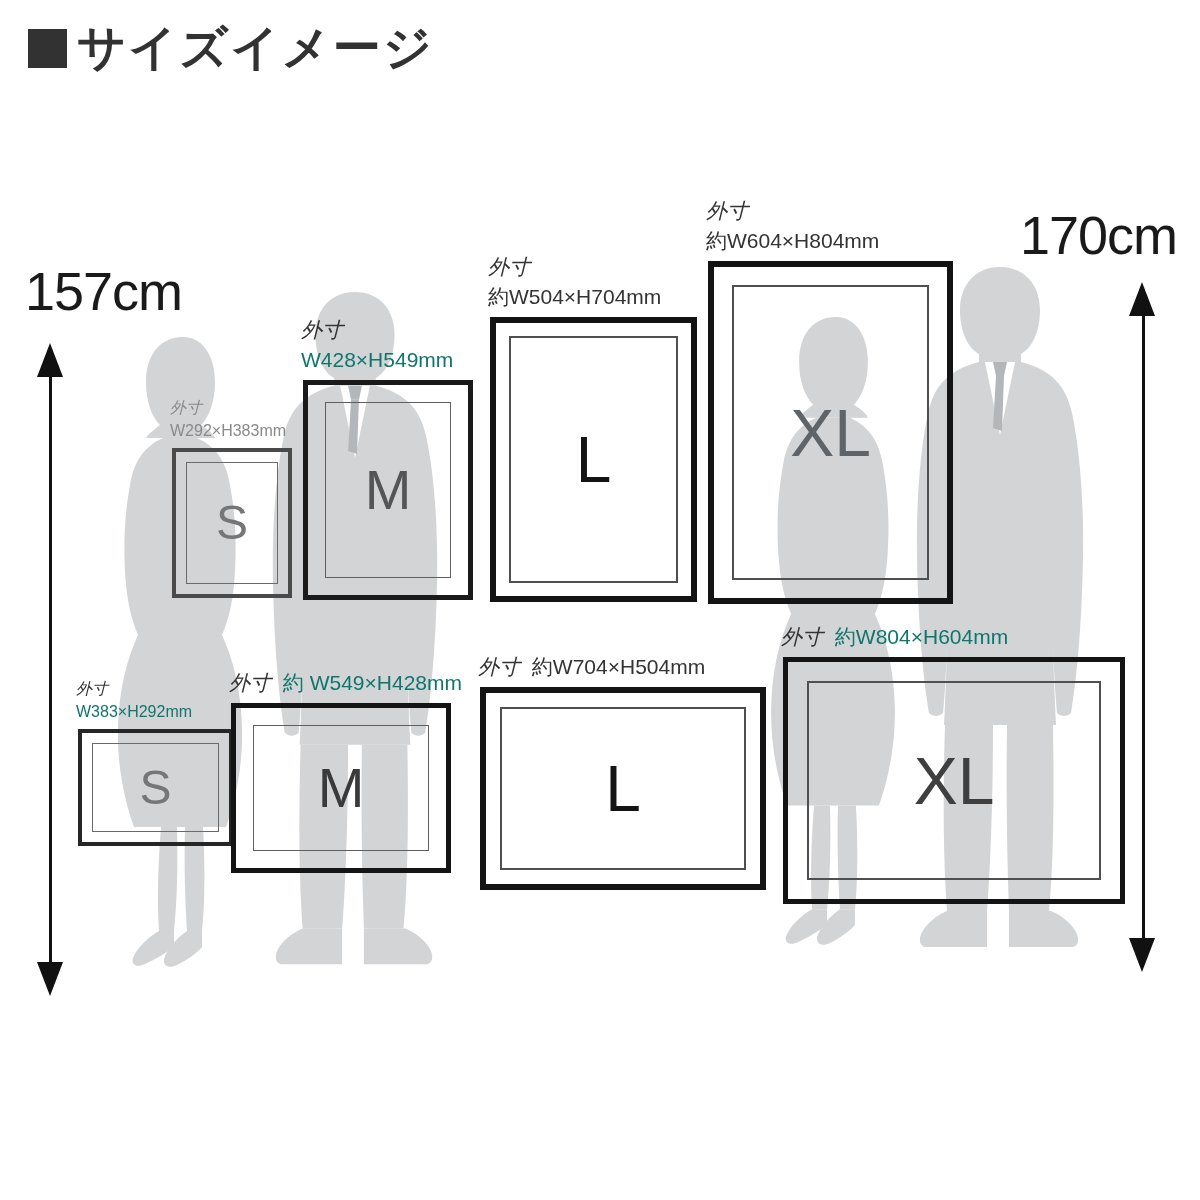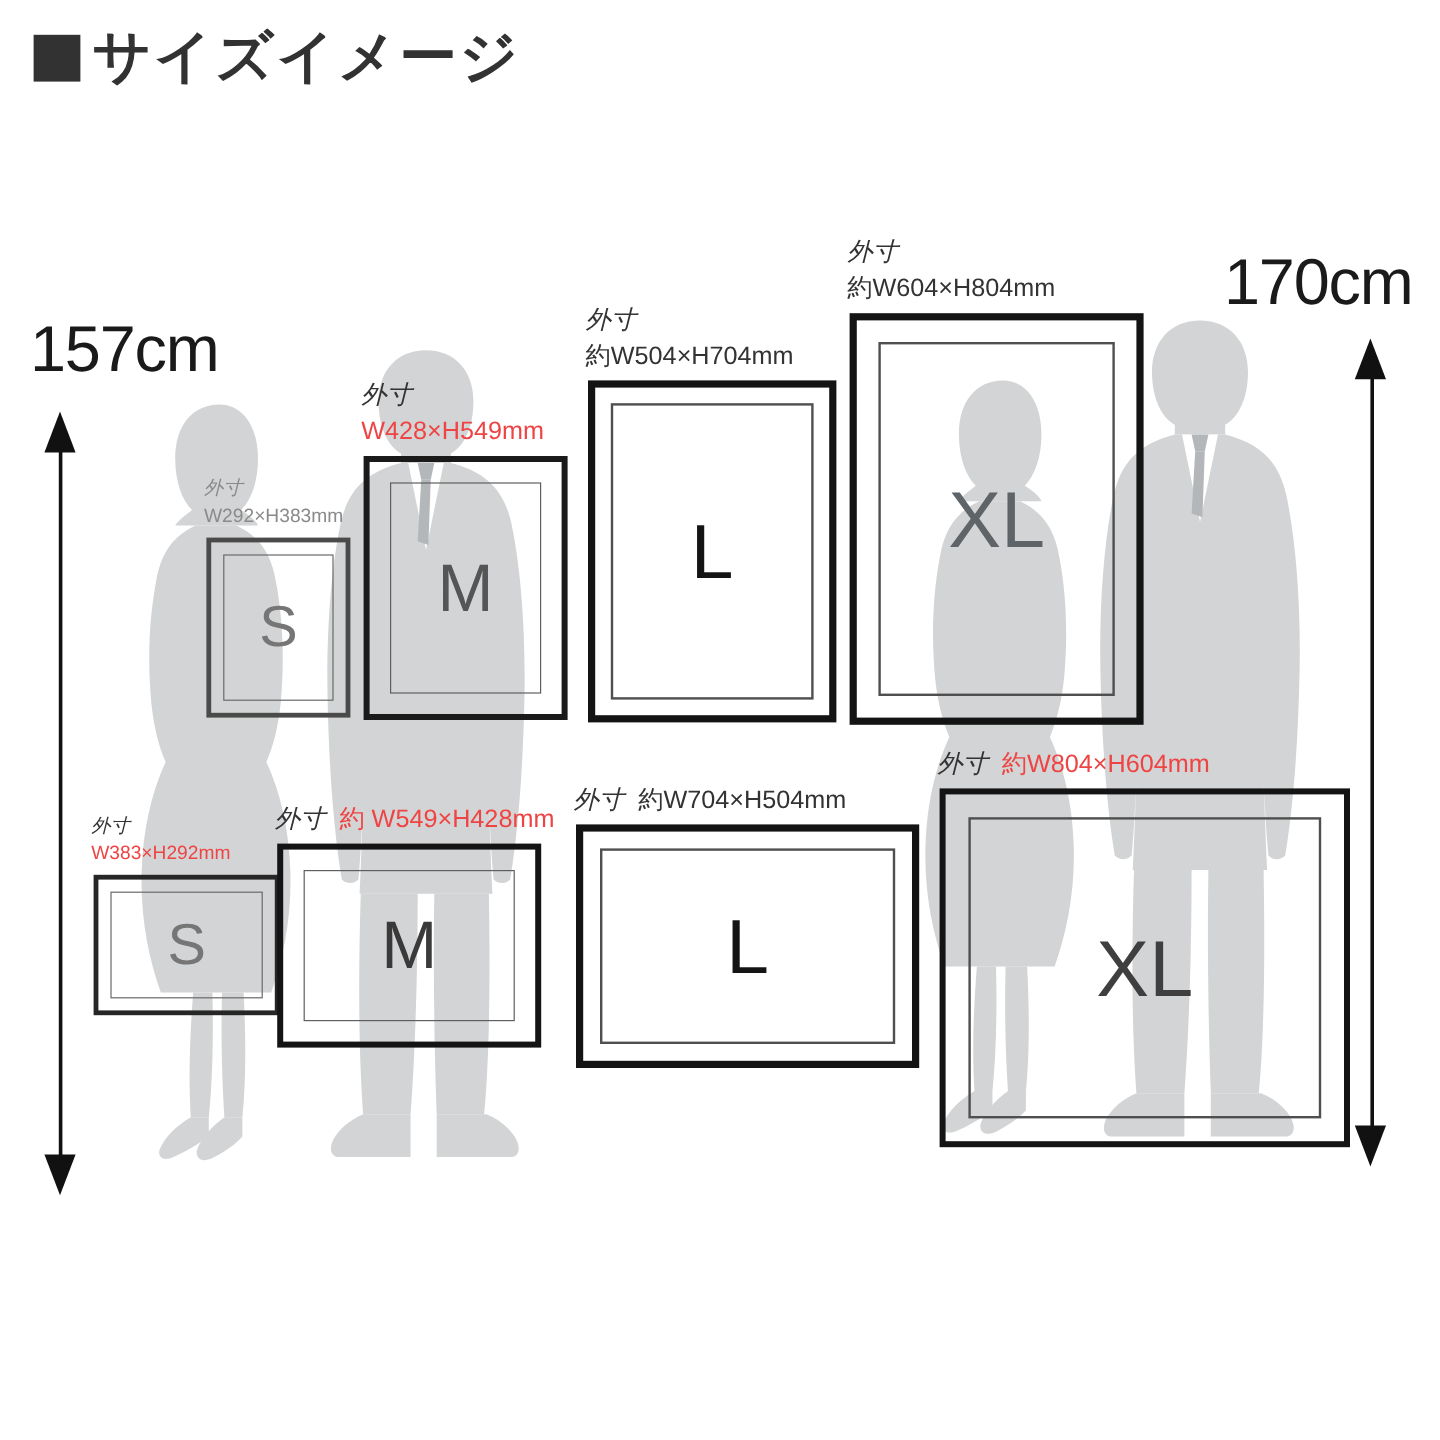--- a/index.html
+++ b/index.html
@@ -44,34 +44,34 @@
   .pos-sl .mat{inset:10px;border:1px solid #6a6a6a;}
   .pos-sl .size-letter{font-size:48px;color:#767676;}
   .pos-ml{left:231px;top:703px;width:220px;height:170px;}
   .pos-ml .frame-box{border:5px solid #141414;}
   .pos-ml .mat{inset:17px;border:1px solid #5f5f5f;}
   .pos-ml .size-letter{font-size:56px;color:#3a3a3a;}
   .pos-ll{left:480px;top:687px;width:286px;height:203px;}
   .pos-ll .frame-box{border:6px solid #141414;}
   .pos-ll .mat{inset:14px;border:2px solid #4f4f4f;}
   .pos-ll .size-letter{font-size:64px;color:#141414;}
-  .pos-xll{left:783px;top:657px;width:342px;height:299px;}
+  .pos-xll{left:783px;top:657px;width:342px;height:247px;}
   .pos-xll .frame-box{border:5px solid #141414;}
   .pos-xll .mat{inset:19px;border:2px solid #4f4f4f;}
   .pos-xll .size-letter{font-size:66px;color:#3f3f3f;}
   
   .dim-label{
     position:absolute;left:-2px;bottom:calc(100% + 6px);
     white-space:nowrap;z-index:3;line-height:1.4;
   }
   .dim-label.two-line span{display:block;}
   .dim-label.one-line span{display:inline;}
   .dim-label.one-line .dim-prefix{margin-right:6px;}
   .dim-prefix{color:var(--label_dark,#333);font-style:italic;}
-  .dim-text{color:#ef4444;}
+  .dim-text{color:#0f766e;}
   .pos-sp .dim-label,.pos-sl .dim-label{font-size:16px;}
   .pos-mp .dim-label,.pos-lp .dim-label,.pos-xlp .dim-label,
   .pos-ml .dim-label,.pos-ll .dim-label,.pos-xll .dim-label{font-size:21px;}
   .pos-sp .dim-prefix,.pos-sp .dim-text{color:#8a8a8a;}
   .pos-lp .dim-text,.pos-xlp .dim-text,.pos-ll .dim-text{color:#333;}
   
   .scale{position:absolute;z-index:4;}
   .scale-label{
     position:absolute;font-size:54px;color:#1a1a1a;
     letter-spacing:-1px;white-space:nowrap;line-height:1;

